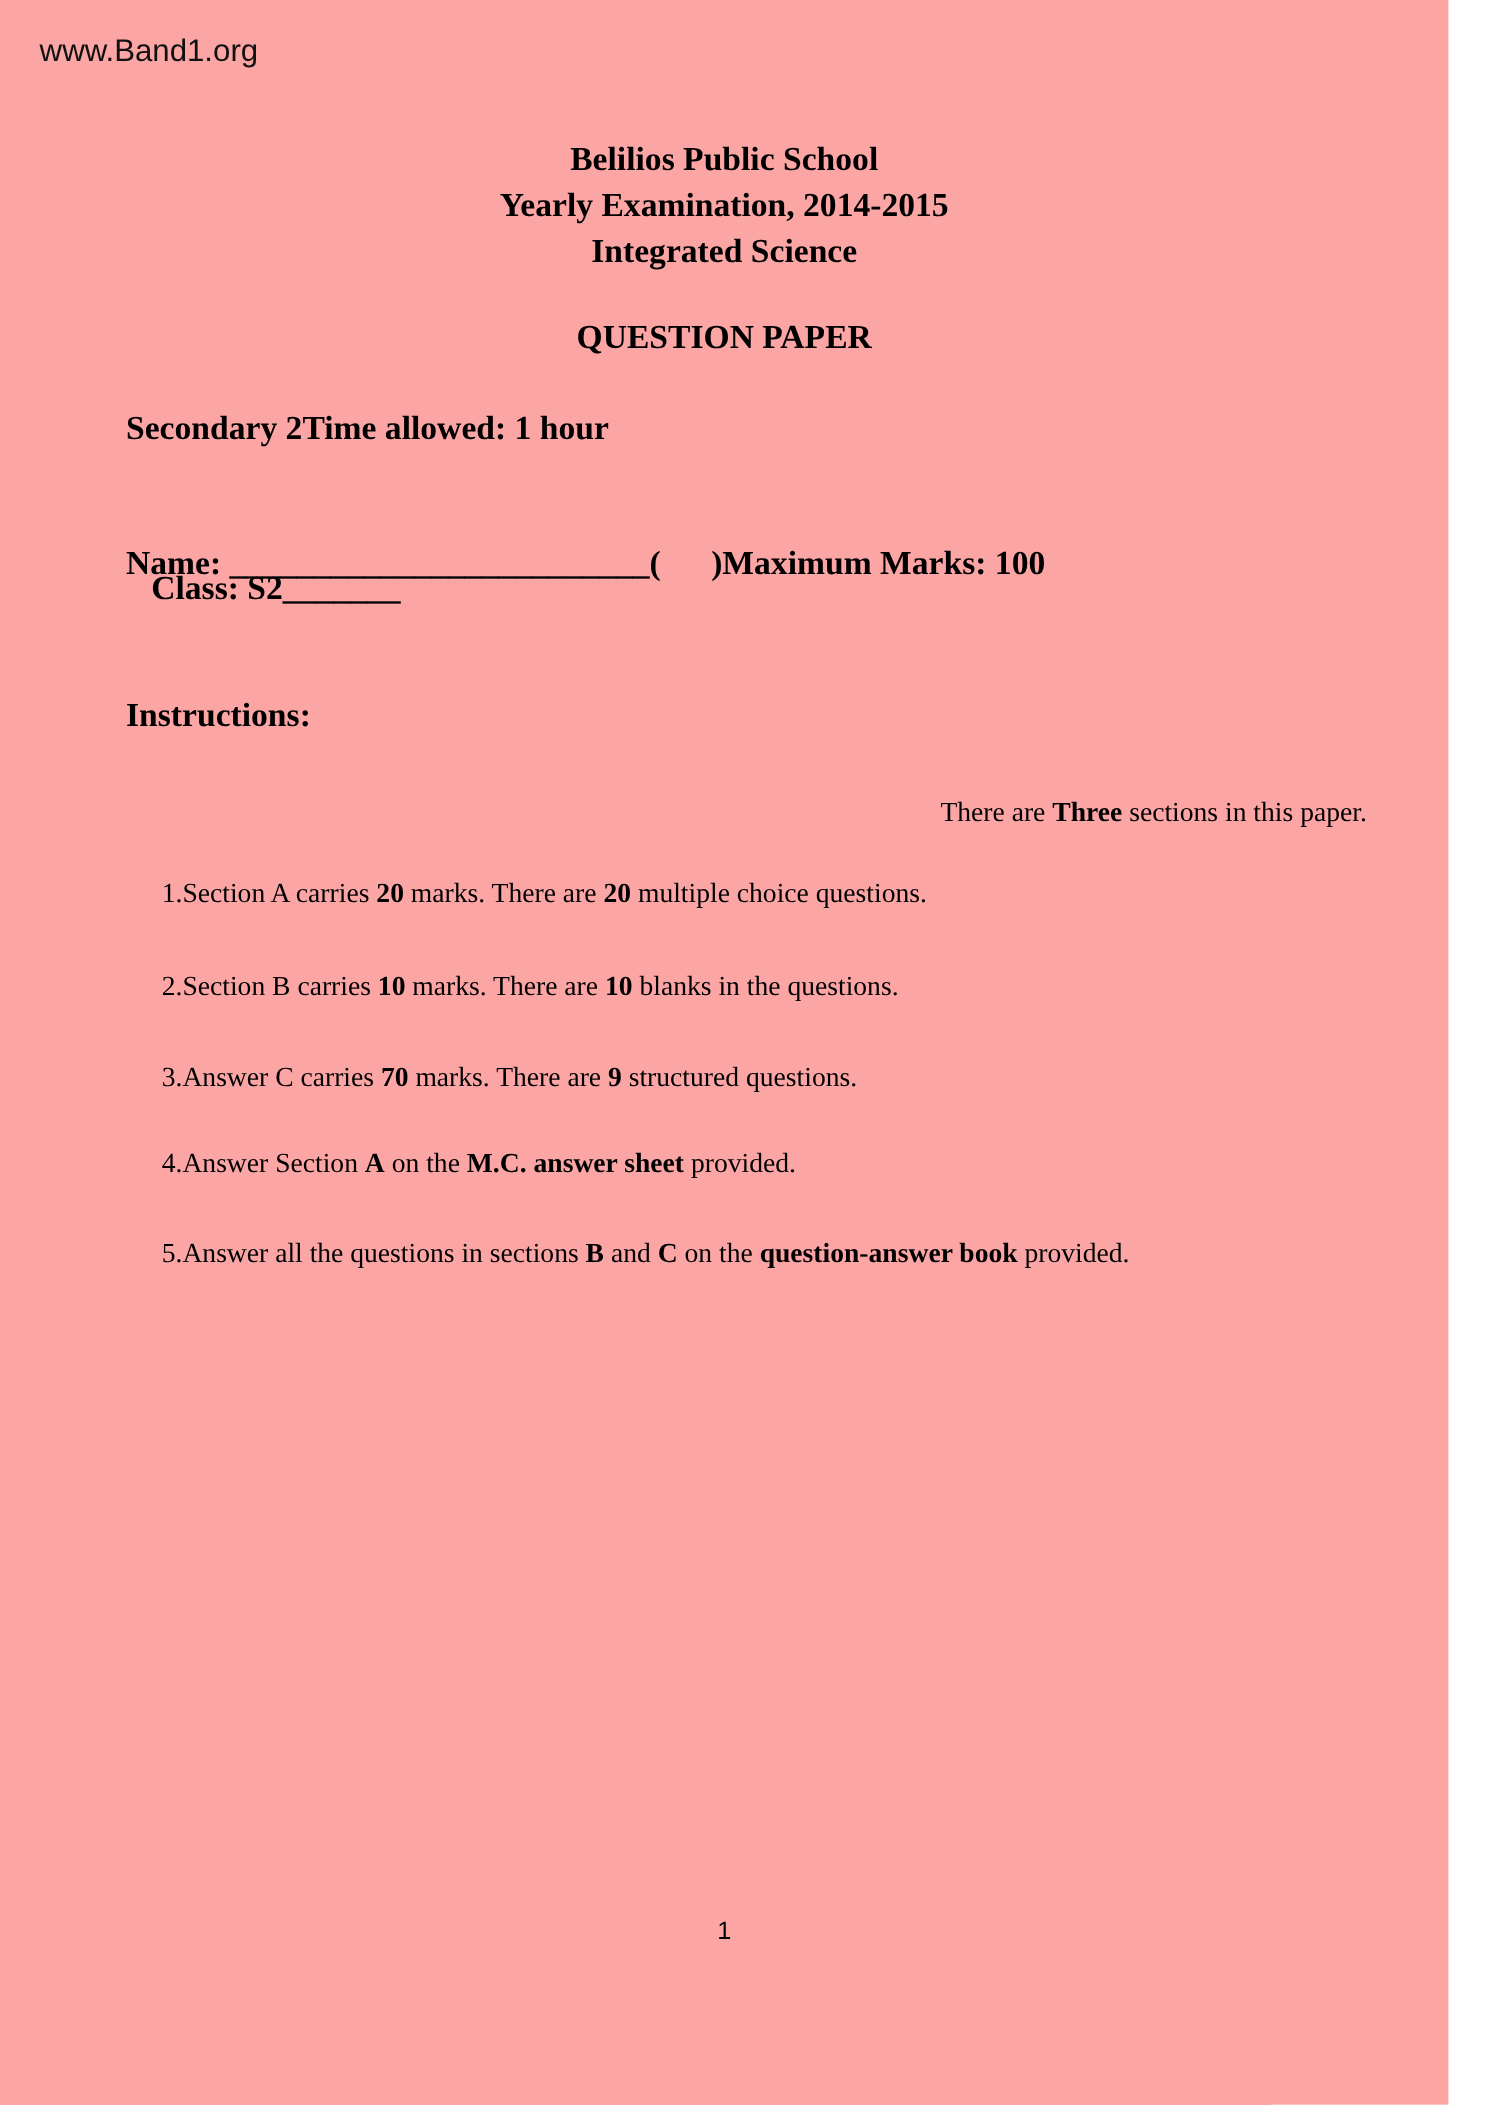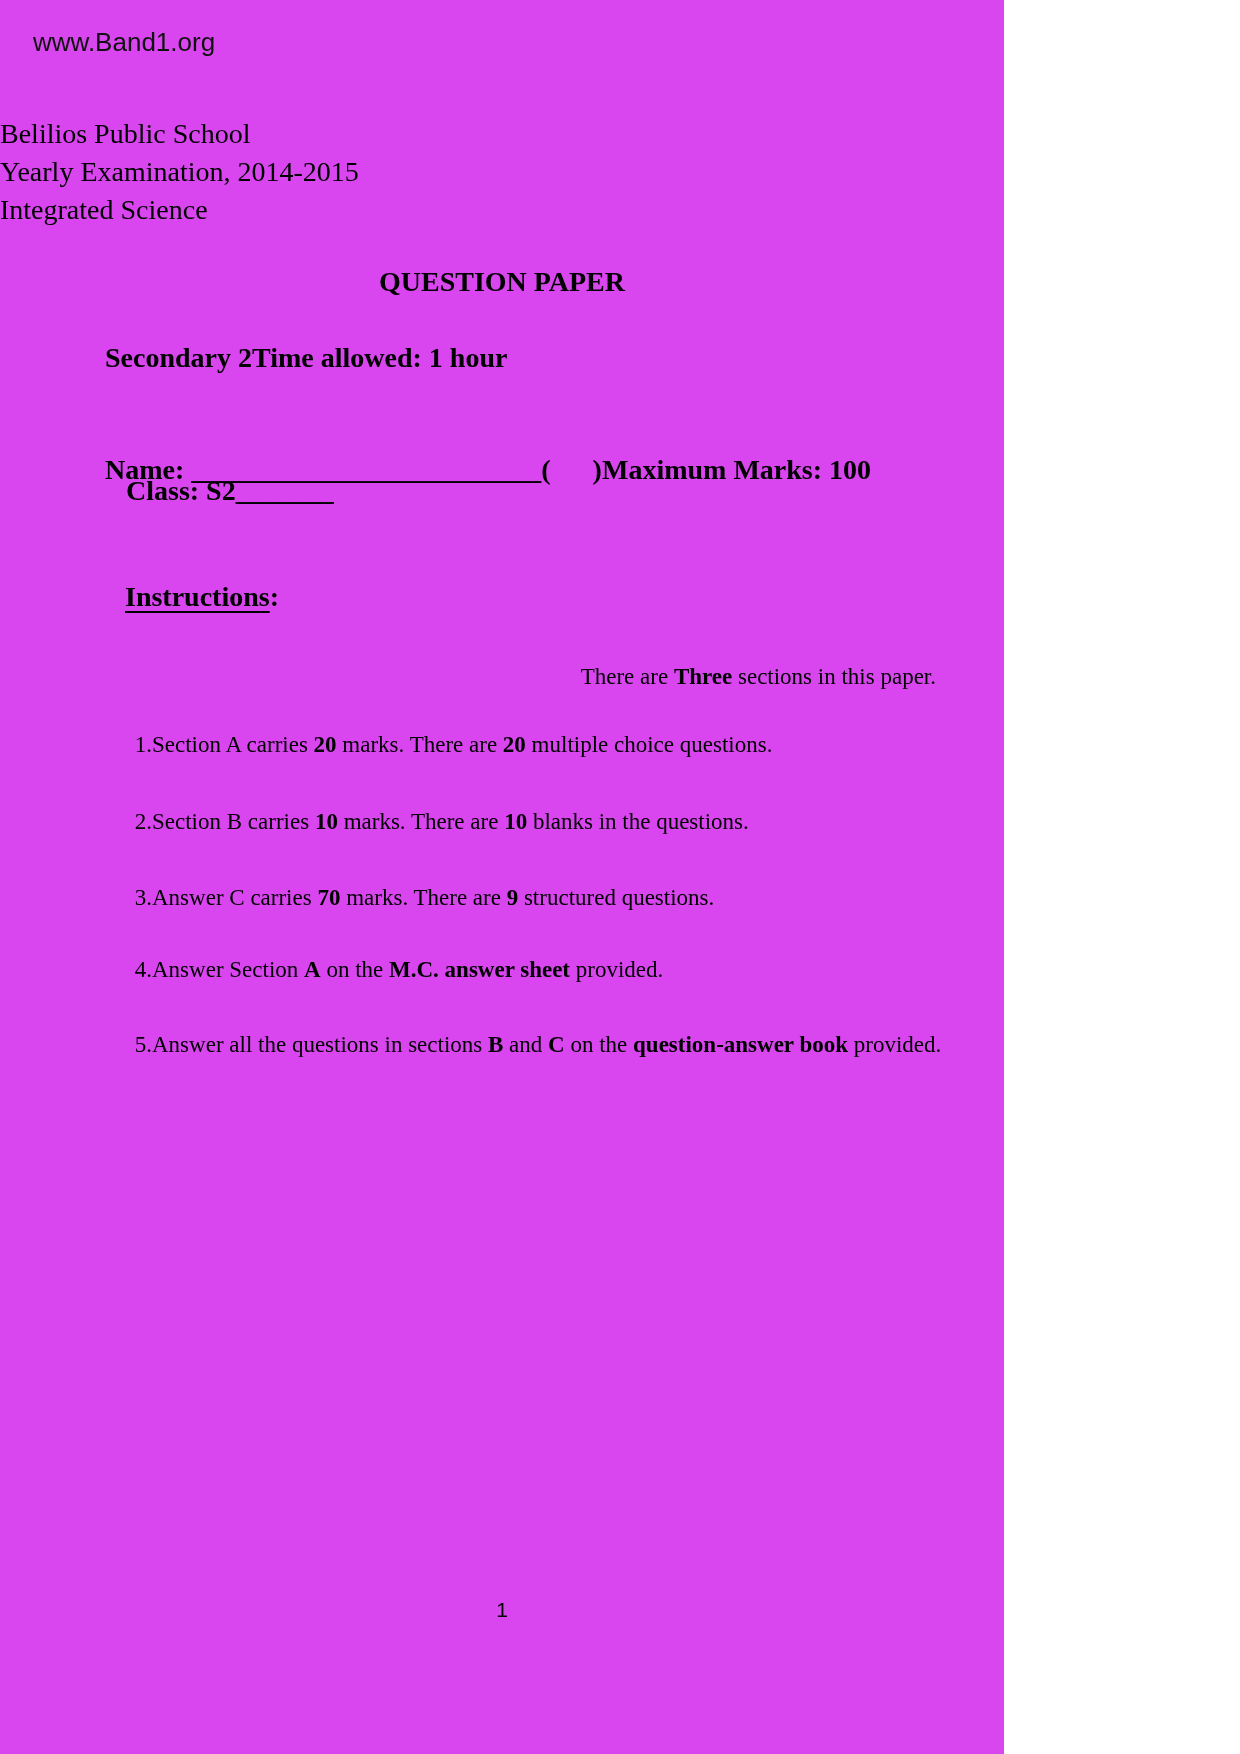--- a/index.html
+++ b/index.html
@@ -1,39 +1,39 @@
 <!DOCTYPE html>
 <html><head>
 <meta charset="utf-8">
 <style>
   html, body { margin: 0; padding: 0; background: #ffffff; }
   .page {
     position: relative;
-    width: 1004px;
+    width: 1207px;
     height: 1754px;
-    background: #d946ef;
+    background: #fca5a5;
     color: #000000;
     font-family: "Liberation Serif", serif;
     overflow: hidden;
   }
   .watermark {
     position: absolute;
     left: 33px;
     top: 27px;
     font-family: "Liberation Sans", sans-serif;
     font-size: 26px;
     color: #111111;
   }
   .title-block {
     position: absolute;
     top: 115px;
     left: 0;
     width: 100%;
-    text-align: left;
-    font-weight: normal;
+    text-align: center;
+    font-weight: bold;
     font-size: 28px;
     line-height: 38px;
   }
   .paper-label {
     position: absolute;
     top: 266px;
     left: 0;
     width: 100%;
     text-align: center;
     font-weight: bold;
@@ -53,24 +53,22 @@
   .row-class   { top: 475px; margin-left: 21px; }
   .pre { white-space: pre; }
   .instructions-heading {
     position: absolute;
     left: 105px;
     top: 581px;
     font-weight: bold;
     font-size: 28px;
   }
   .instructions-heading .ul {
-    text-decoration: underline;
     text-decoration-thickness: 2px;
     text-underline-offset: 5px;
-    margin-left: 20px;
   }
   .body-line {
     position: absolute;
     left: 105px;
     right: 68px;
     font-size: 23px;
     white-space: nowrap;
     text-align: right;
   }
   .intro { top: 664px; }

